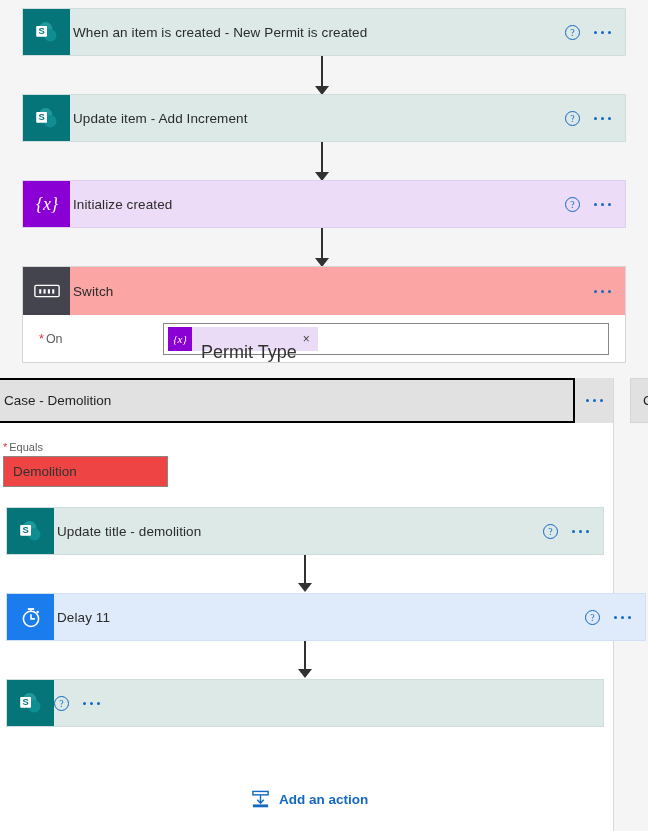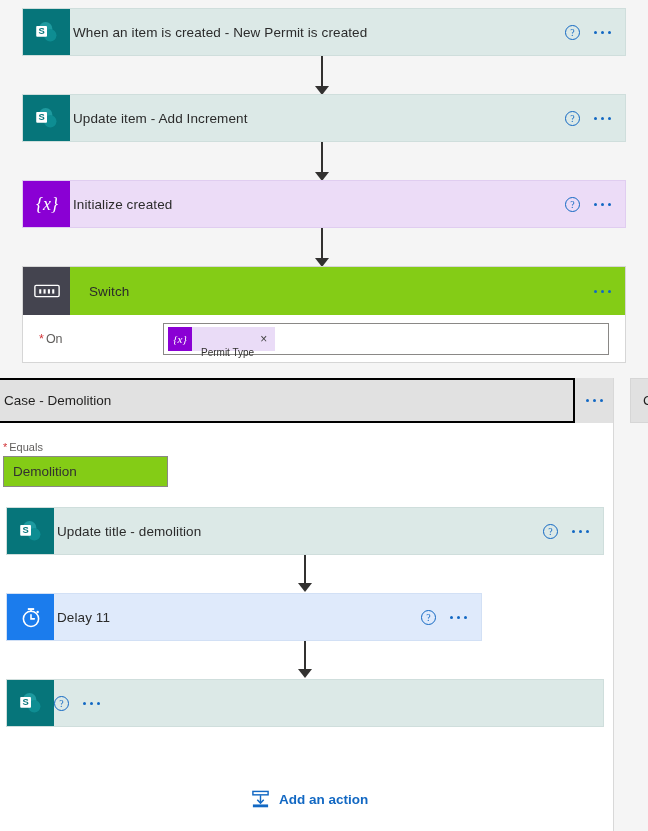--- a/index.html
+++ b/index.html
@@ -30,21 +30,21 @@
   .card {
     position: absolute;
     display: flex;
     align-items: stretch;
     box-sizing: border-box;
     border: 1px solid #dcdcdc;
     height: 48px;
   }
   .card.sharepoint { background: #dce9e7; border-color: #cfdedc; }
   .card.variable   { background: #ecdcf7; border-color: #e0cdf0; }
-  .card.switch     { background: #84cc16; border-color: #d6d6d6; border-bottom: none; gap: 16px; }
+  .card.switch     { background: #fca5a5; border-color: #d6d6d6; border-bottom: none; }
   .card.delay      { background: #dfeafb; border-color: #d2e0f5; }
 
   .tile {
     width: 47px;
     min-width: 47px;
     display: flex;
     align-items: center;
     justify-content: center;
     position: relative;
   }
@@ -150,21 +150,21 @@
     color: #fff;
     display: flex;
     align-items: center;
     justify-content: center;
     font-family: "Liberation Serif", serif;
     font-size: 11px;
     font-style: italic;
   }
   .token .tk-label {
     padding: 0 6px 0 9px;
-    font-size: 10px;
+    font-size: 18px;
     color: #323130;
     margin-top: 28px;
   }
   .token .tk-x {
     padding-right: 8px;
     font-size: 12px;
     color: #444;
     cursor: pointer;
   }
 
@@ -196,21 +196,21 @@
   .field-label {
     position: absolute;
     font-size: 11px;
     color: #605e5c;
     white-space: nowrap;
   }
   .text-input {
     position: absolute;
     box-sizing: border-box;
     border: 1px solid #8a8886;
-    background: #84cc16;
+    background: #ef4444;
     display: flex;
     align-items: center;
     padding-left: 9px;
     font-size: 13.5px;
     color: #323130;
   }
 
   
   .case-next-header {
     position: absolute;
@@ -398,21 +398,21 @@
         <i></i>
     </div>
   </div>
 </div>
 
 <div class="conn" style="left:293px; top:555px; height:38px;">
   <div class="line" style="height:30px;"></div>
   <div class="head" style="top:28px;"></div>
 </div>
 
-<div class="card delay" style="left:6px; top:593px; width:476px;">
+<div class="card delay" style="left:6px; top:593px; width:640px;">
   <div class="tile dly">
     <svg width="26" height="26" viewBox="0 0 28 28" aria-hidden="true">
       <circle cx="14" cy="16" r="8.2" fill="none" stroke="#ffffff" stroke-width="1.7"></circle>
       <rect x="10.6" y="4.4" width="6.8" height="2.1" fill="#ffffff"></rect>
       <rect x="13.1" y="6" width="1.8" height="2.4" fill="#ffffff"></rect>
       <circle cx="21.2" cy="8.6" r="1.3" fill="#ffffff"></circle>
       <path d="M14 11.6V16h3.6" fill="none" stroke="#ffffff" stroke-width="1.7" stroke-linecap="round"></path>
     </svg>
   </div>
   <div class="card-title">Delay 11</div>

